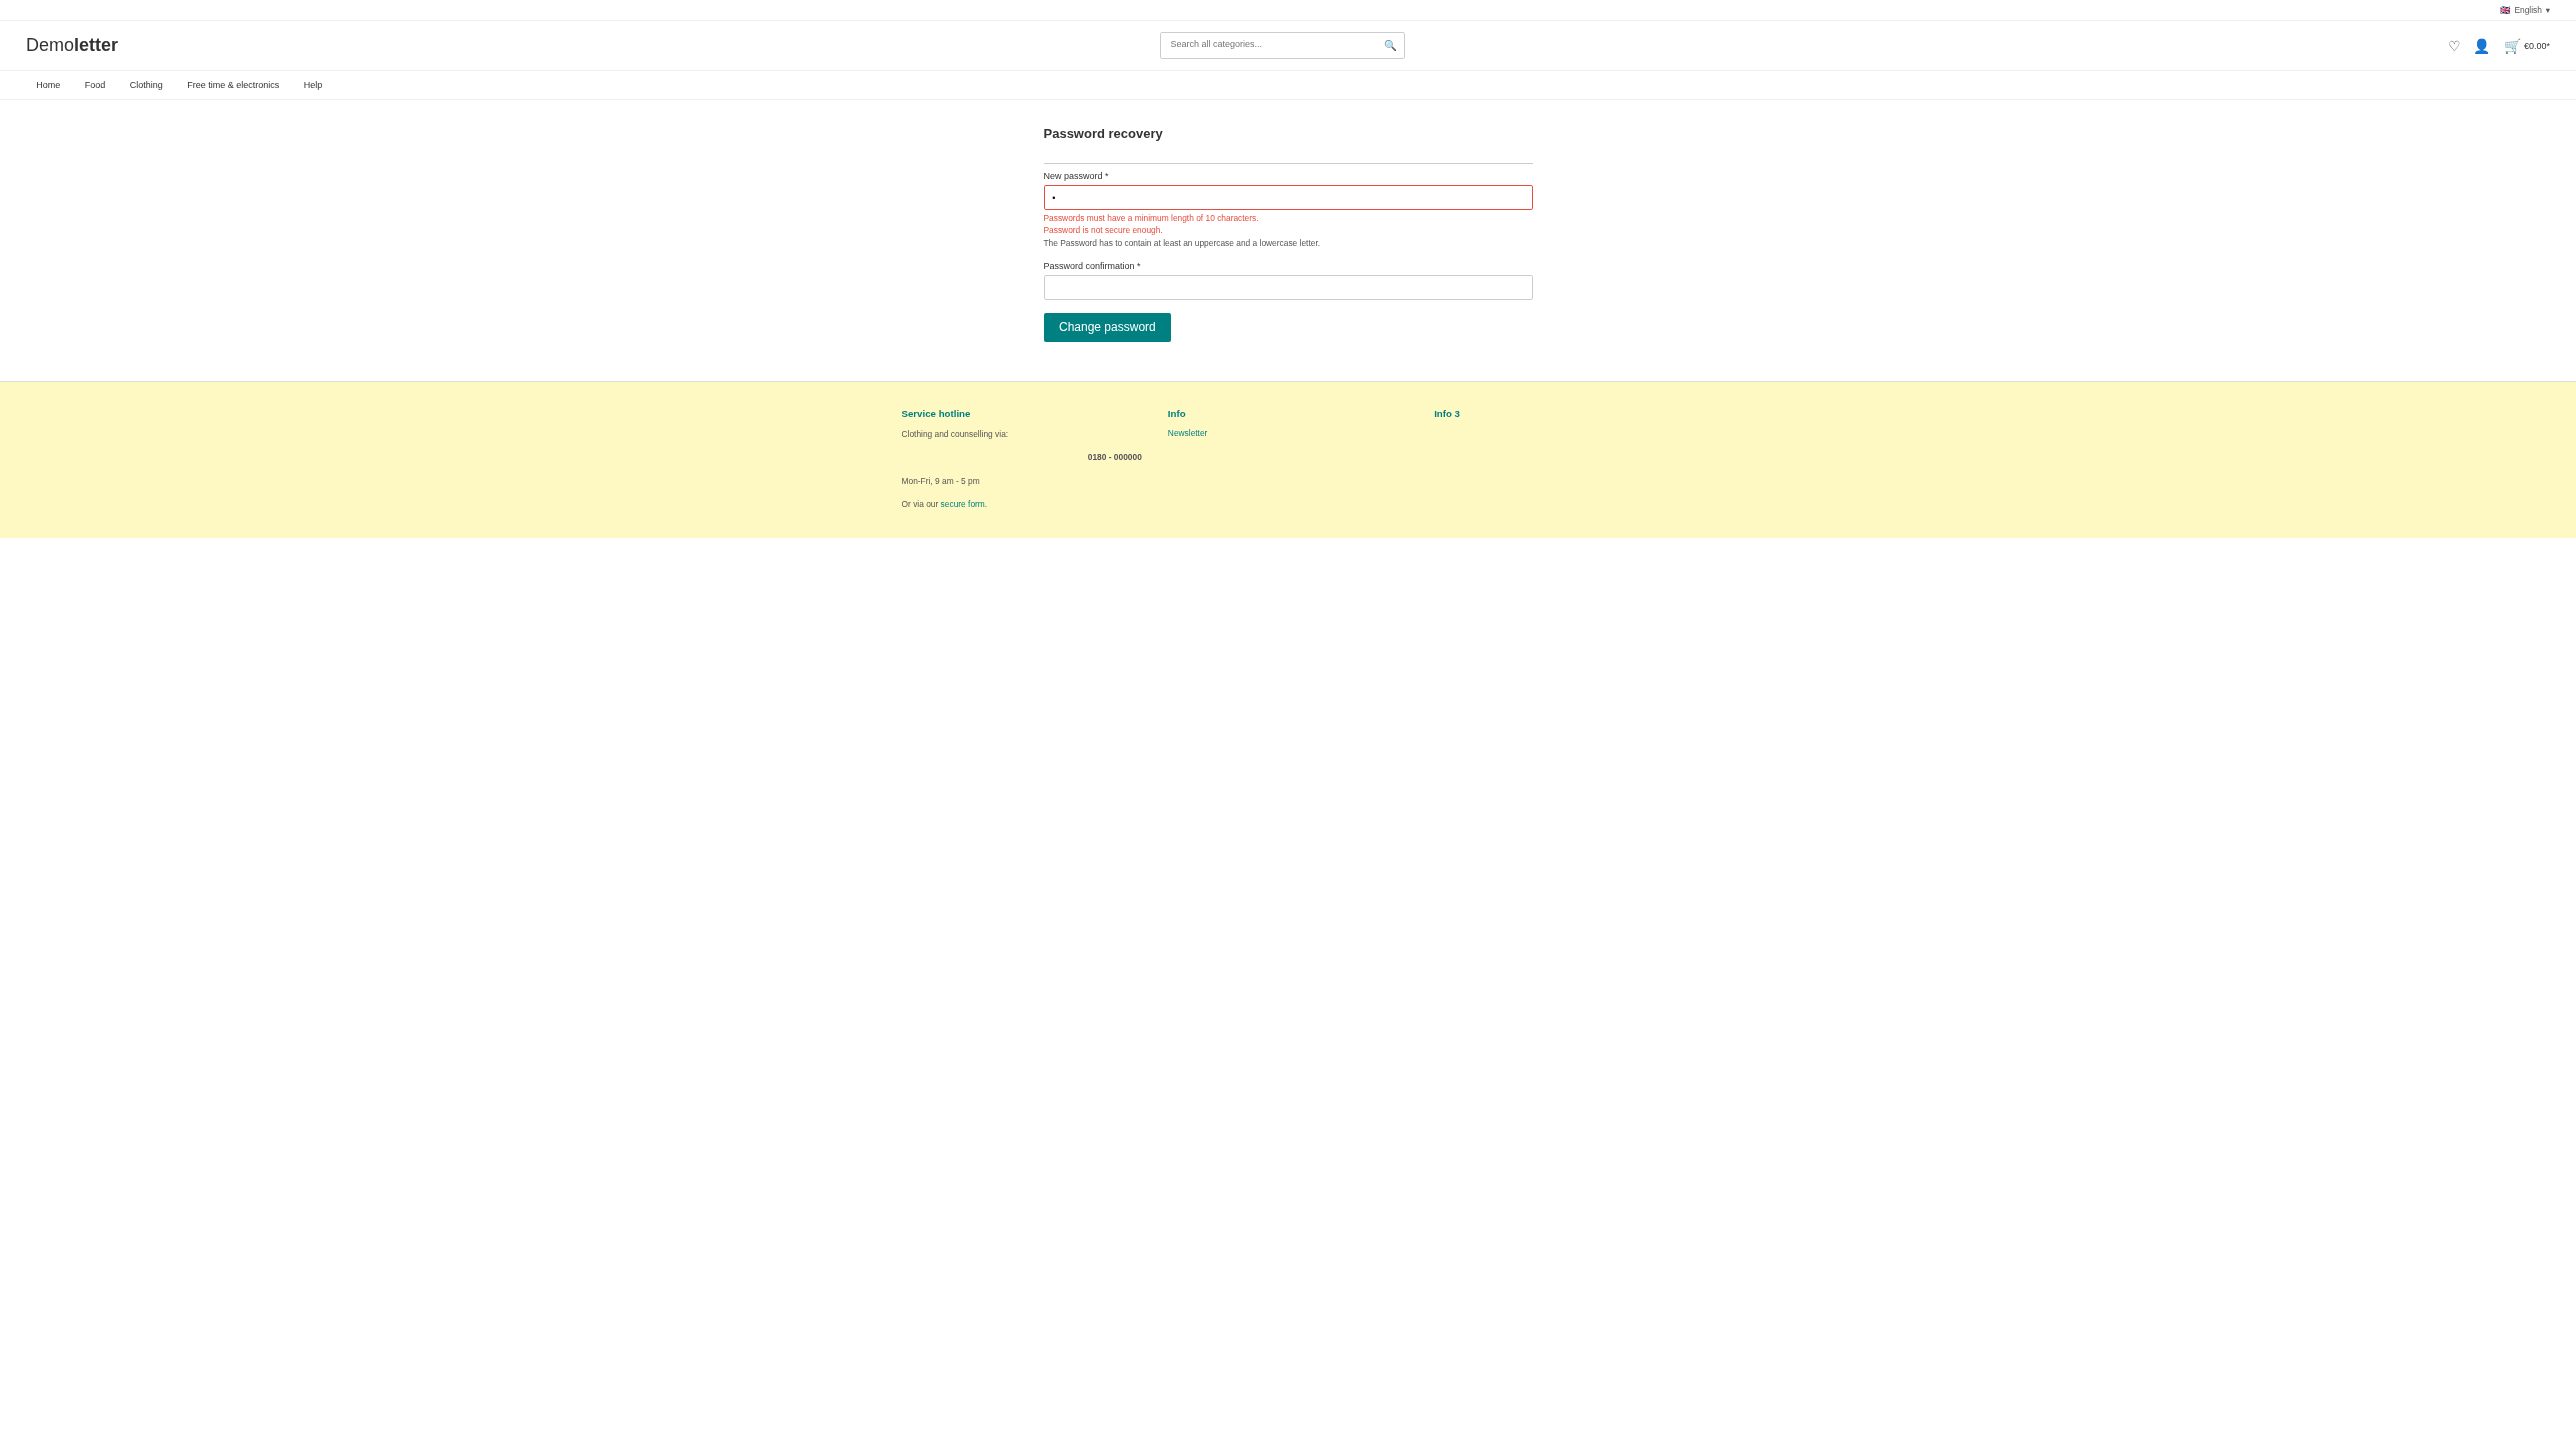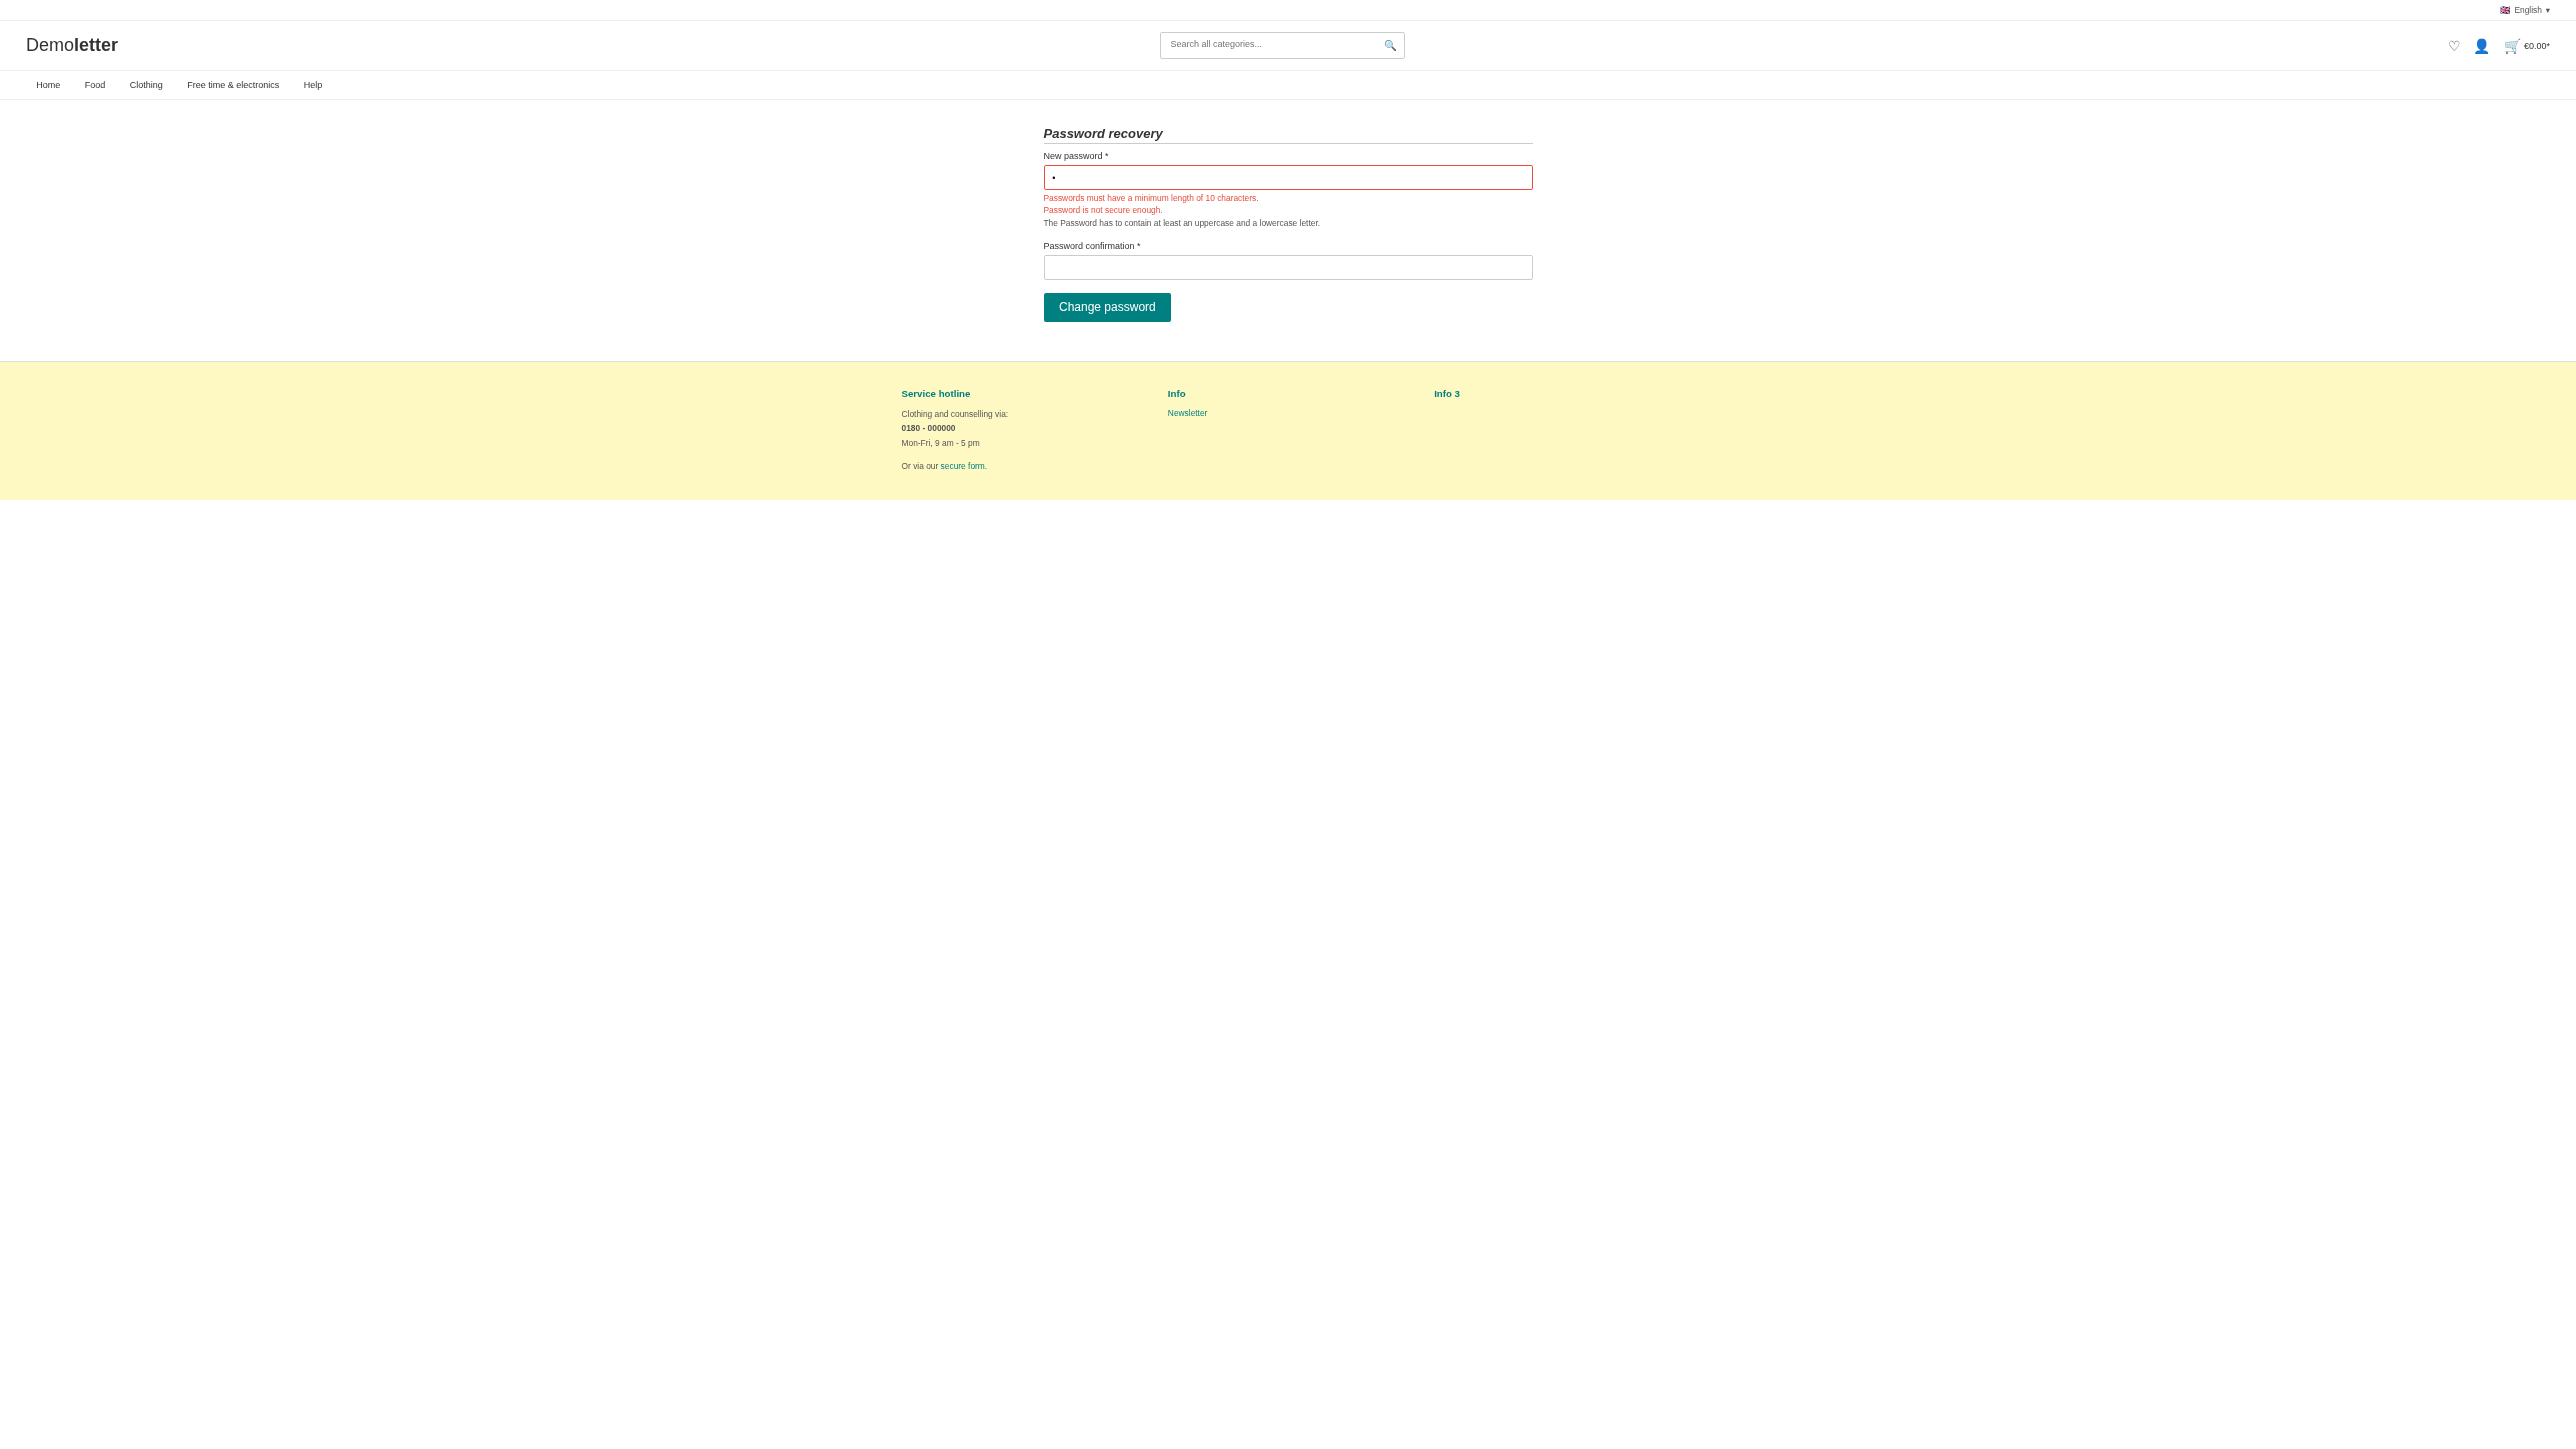--- a/index.html
+++ b/index.html
@@ -103,23 +103,22 @@
       max-width: 515px;
       margin: 26px auto;
       padding: 0 13px;
     }
 
     .password-recovery-title {
       font-size: 13px;
       font-weight: bold;
       color: #333;
       margin-bottom: 7.7px;
-      padding-bottom: 2px;
+      padding-bottom: 22px;
       border-bottom: 0.6px solid #ccc;
-      font-style: italic;
     }
 
     .form-group {
       margin-bottom: 13px;
     }
     .form-group label {
       display: block;
       font-size: 9px;
       margin-bottom: 3.9px;
       color: #333;
@@ -178,21 +177,22 @@
     }
     .footer-section p {
       font-size: 8.4px;
       color: #555;
       line-height: 1.6;
     }
     .footer-phone {
       font-size: 11.6px;
       font-weight: bold;
       color: #333;
-      margin: 1px 0;
+      margin: 10px 0;
+      text-align: right;
     }
     .footer-section a {
       color: #008080;
       text-decoration: none;
     }
     .footer-link {
       display: block;
       font-size: 8.4px;
       color: #555;
       text-decoration: none;

